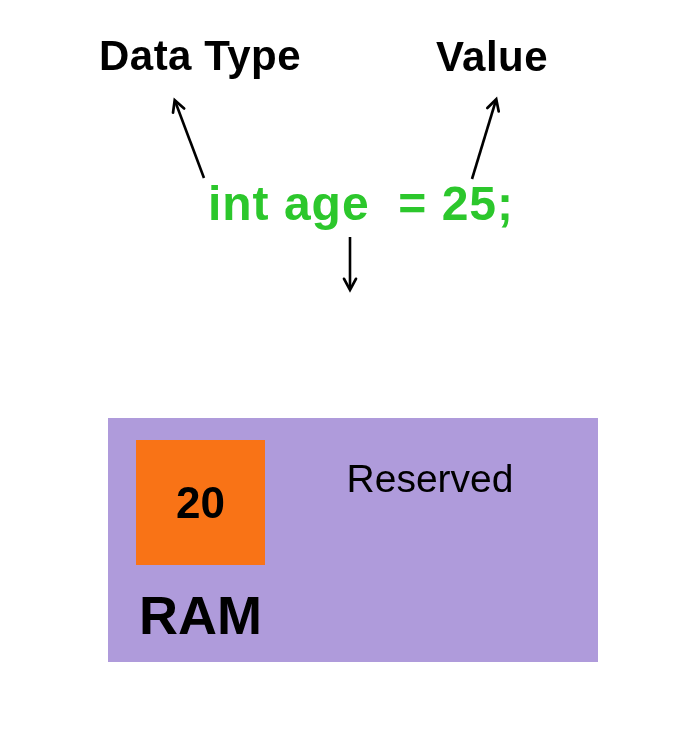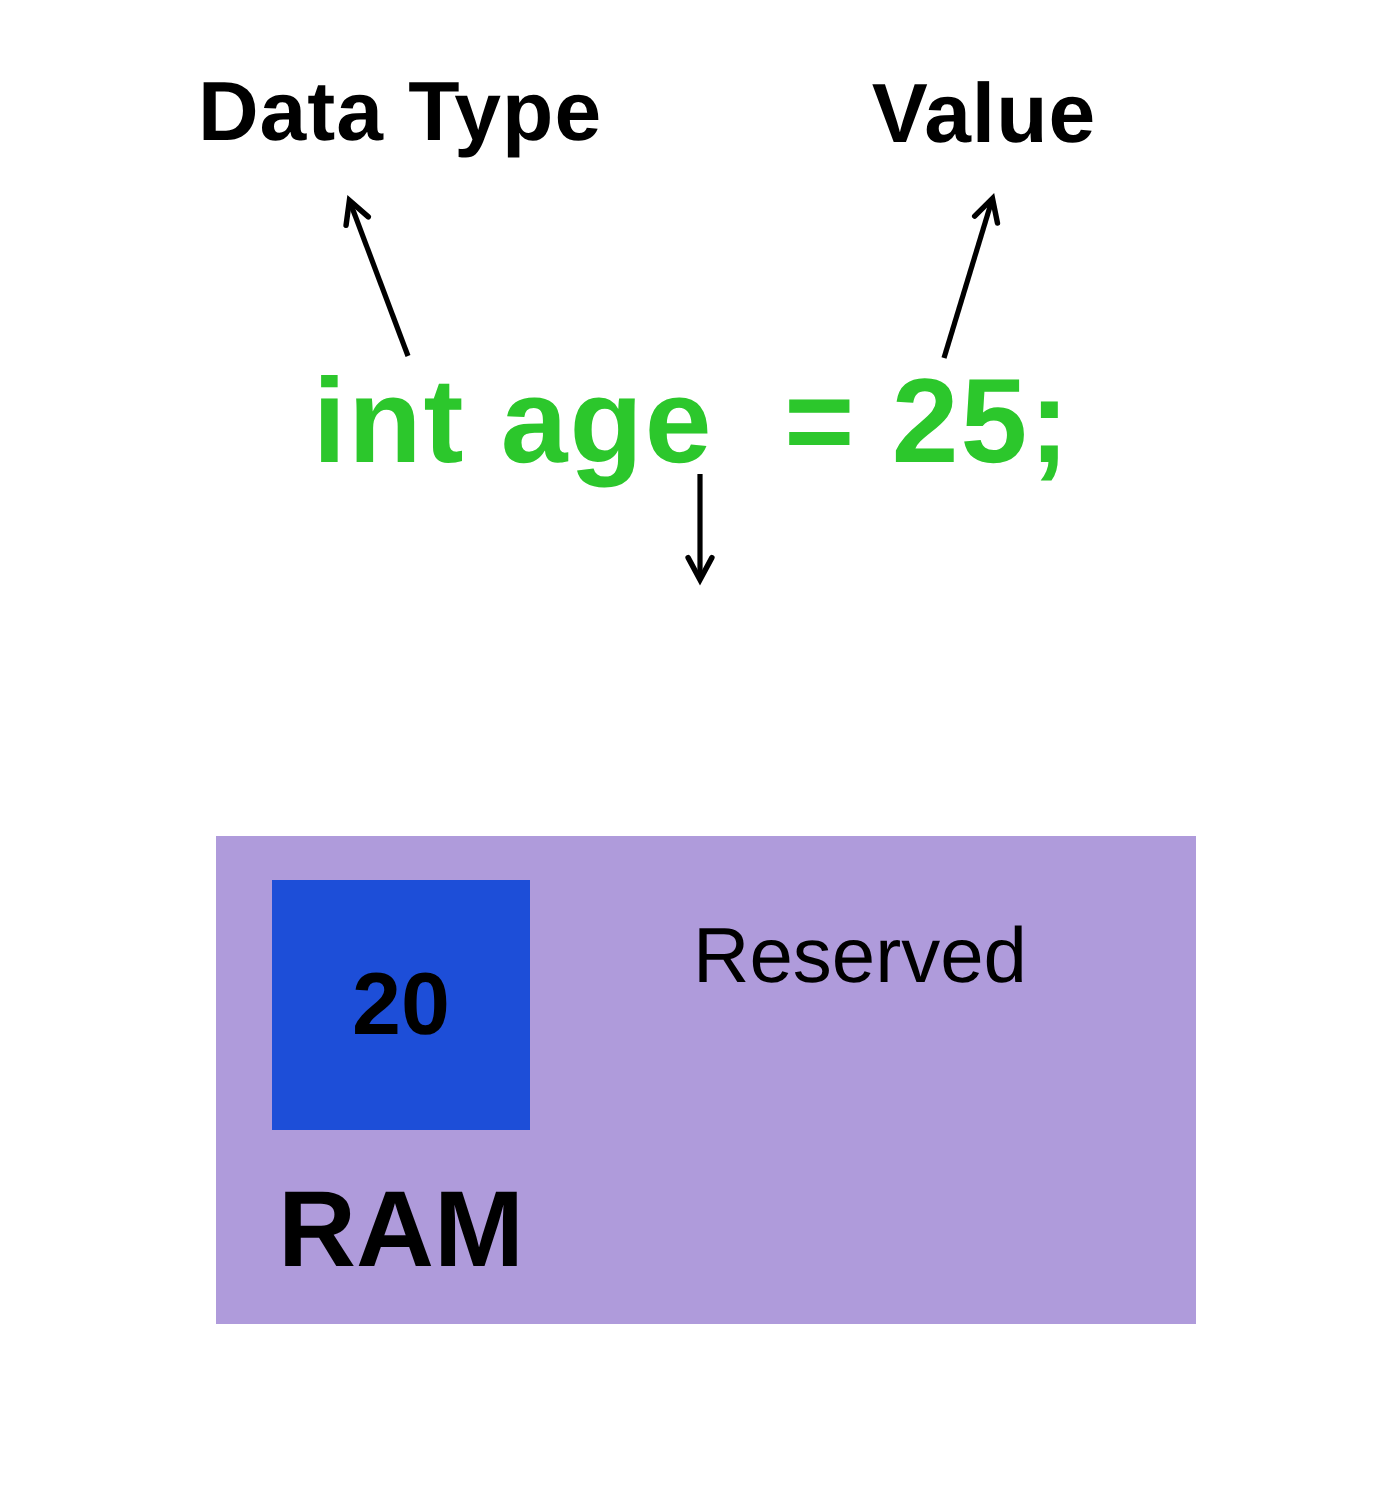--- a/index.html
+++ b/index.html
@@ -19,25 +19,25 @@
     position: absolute;
     transform: translateX(-50%);
     font-weight: 700;
     color: #000000;
     font-size: 42px;
     white-space: nowrap;
     letter-spacing: 0.5px;
   }
   .code-line {
     position: absolute;
-    left: 346px;
+    left: 361px;
     top: 176px;
     transform: translateX(-50%);
     font-weight: 700;
-    font-size: 60px;
+    font-size: 48px;
     white-space: pre;
     letter-spacing: 1px;
   }
   .arrow-layer {
     position: absolute;
     left: 0;
     top: 0;
     pointer-events: none;
   }
   .memory-box {
@@ -99,21 +99,21 @@
     </defs>
     <line x1="204" y1="178" x2="175" y2="101" stroke="#000000" stroke-width="2.6" marker-end="url(#ah)"></line>
     <line x1="472" y1="179" x2="496" y2="100" stroke="#000000" stroke-width="2.6" marker-end="url(#ah)"></line>
     <line x1="350" y1="237" x2="350" y2="289" stroke="#000000" stroke-width="2.6" marker-end="url(#ah)"></line>
   </svg>
 
   <div class="code-line" style="color: rgb(44, 199, 44);">int age  = 25;</div>
 
 
   <div class="memory-box" style="background: rgb(175, 155, 219);">
-    <div class="ram-cell" style="background: #1d4ed8;">
+    <div class="ram-cell" style="background: #f97316;">
       <span>20</span>
     </div>
     <div class="ram-label">RAM</div>
     <div class="memory-desc">
       <div>Reserved</div>
     </div>
   </div>
 
 </div>
 

